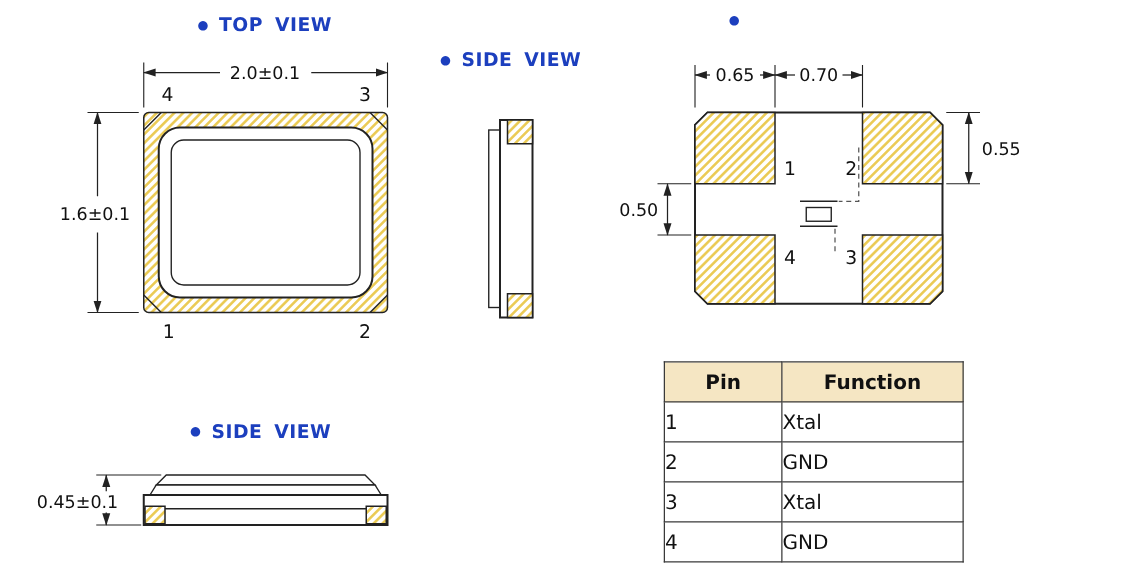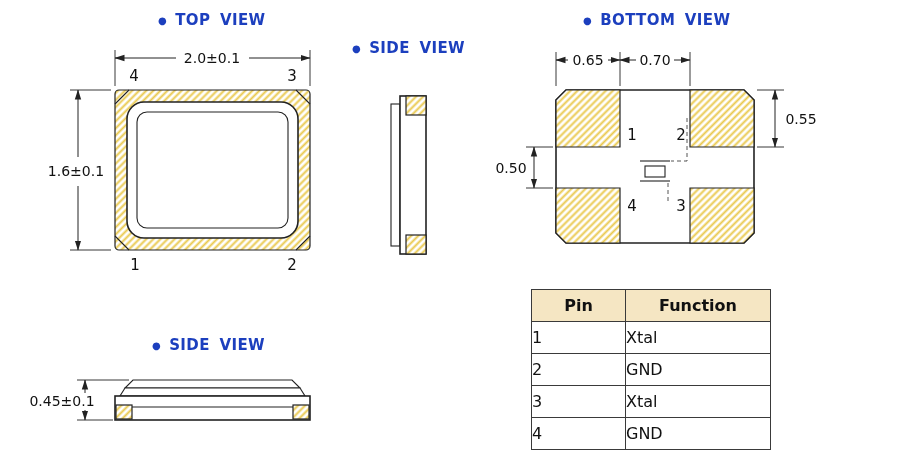--- a/index.html
+++ b/index.html
@@ -42,21 +42,20 @@
   <div class="view-label" style="left:158px; top:11px;">
     <span class="bullet">●</span>
     <span>TOP VIEW</span>
   </div>
   <div class="view-label" style="left:352px; top:39px;">
     <span class="bullet">●</span>
     <span>SIDE VIEW</span>
   </div>
   <div class="view-label" style="left:583px; top:11px;">
     <span class="bullet">●</span>
-    <span>BOTTOM VIEW</span>
   </div>
   <div class="view-label" style="left:152px; top:336px;">
     <span class="bullet">●</span>
     <span>SIDE VIEW</span>
   </div>
 
   <svg class="drawing" width="897" height="470" viewBox="0 0 897 470">
     <defs>
       <pattern id="hatch" patternUnits="userSpaceOnUse" width="5" height="5" patternTransform="rotate(45)">
         <rect width="5" height="5" fill="#ffffff"></rect>

